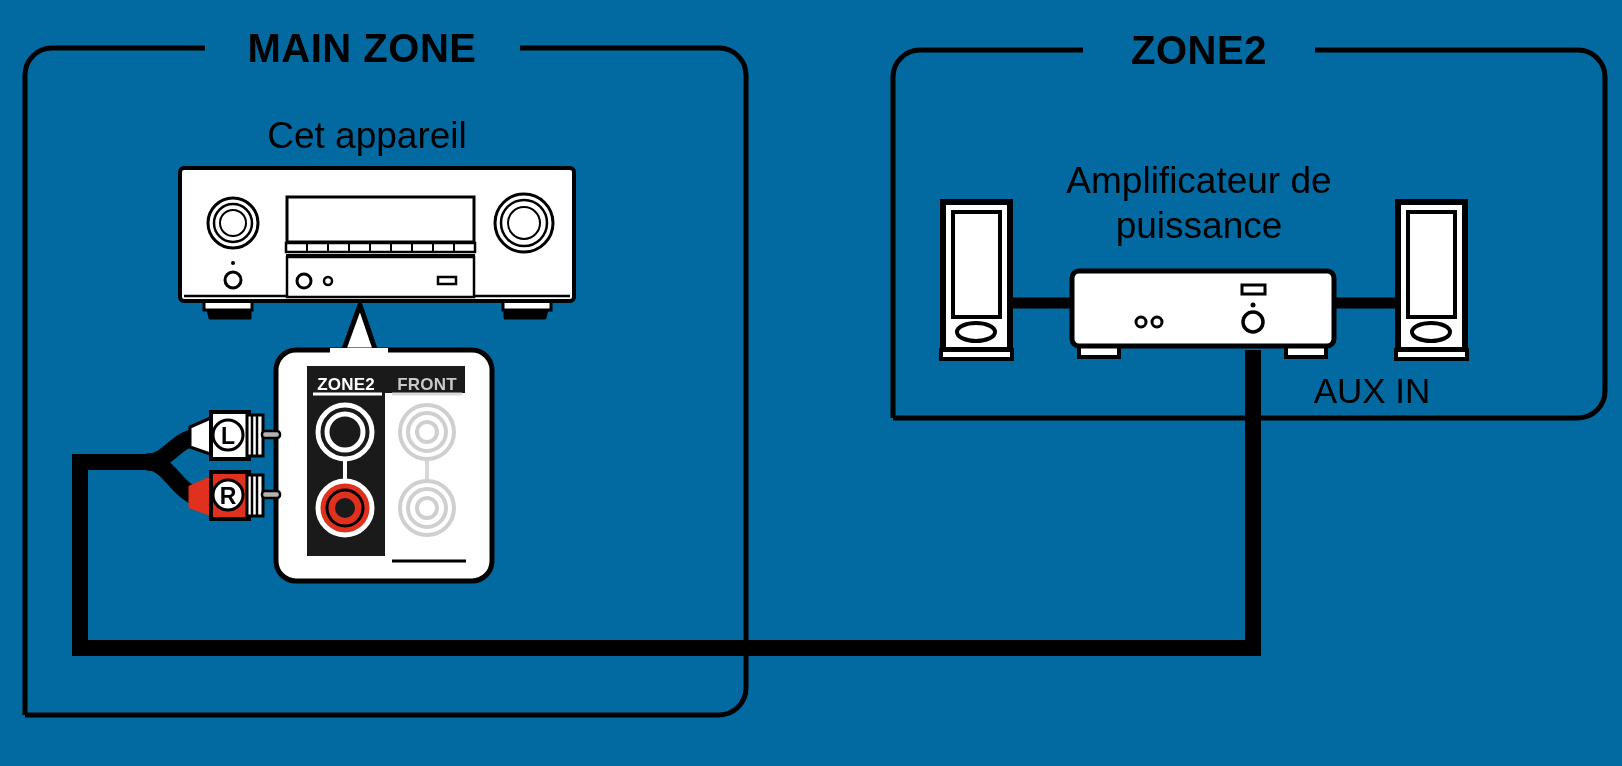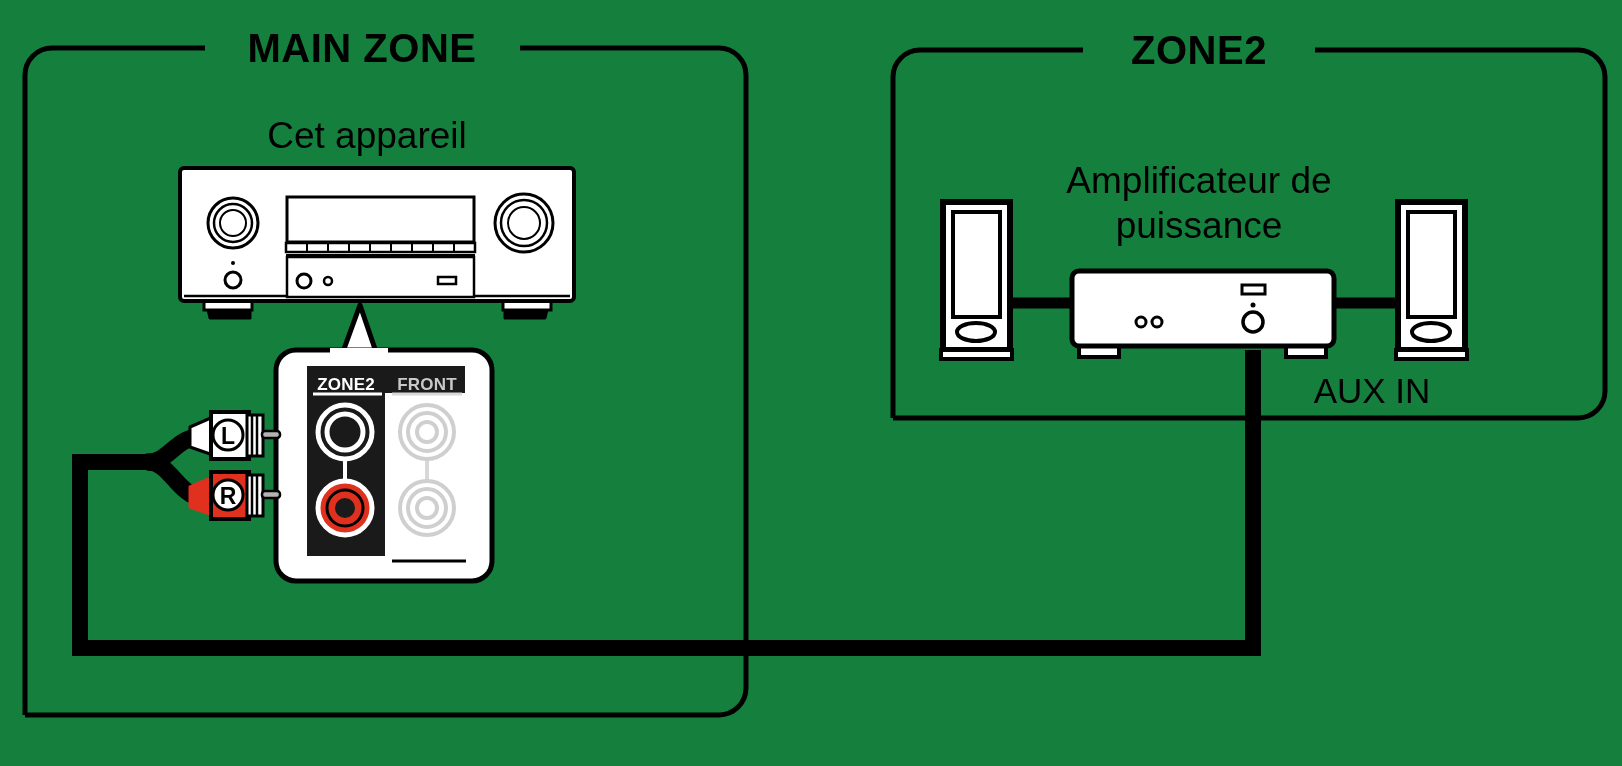--- a/index.html
+++ b/index.html
@@ -8,21 +8,21 @@
     background: #ffffff;
   }
   body {
     font-family: "Liberation Sans", sans-serif;
     -webkit-font-smoothing: antialiased;
   }
   #stage {
     position: relative;
     width: 1622px;
     height: 766px;
-    background: #15803d;
+    background: #0369a1;
     overflow: hidden;
   }
   #stage svg {
     position: absolute;
     left: 0;
     top: 0;
   }
   .zone-title {
     font-family: "Liberation Sans", sans-serif;
     font-weight: bold;

